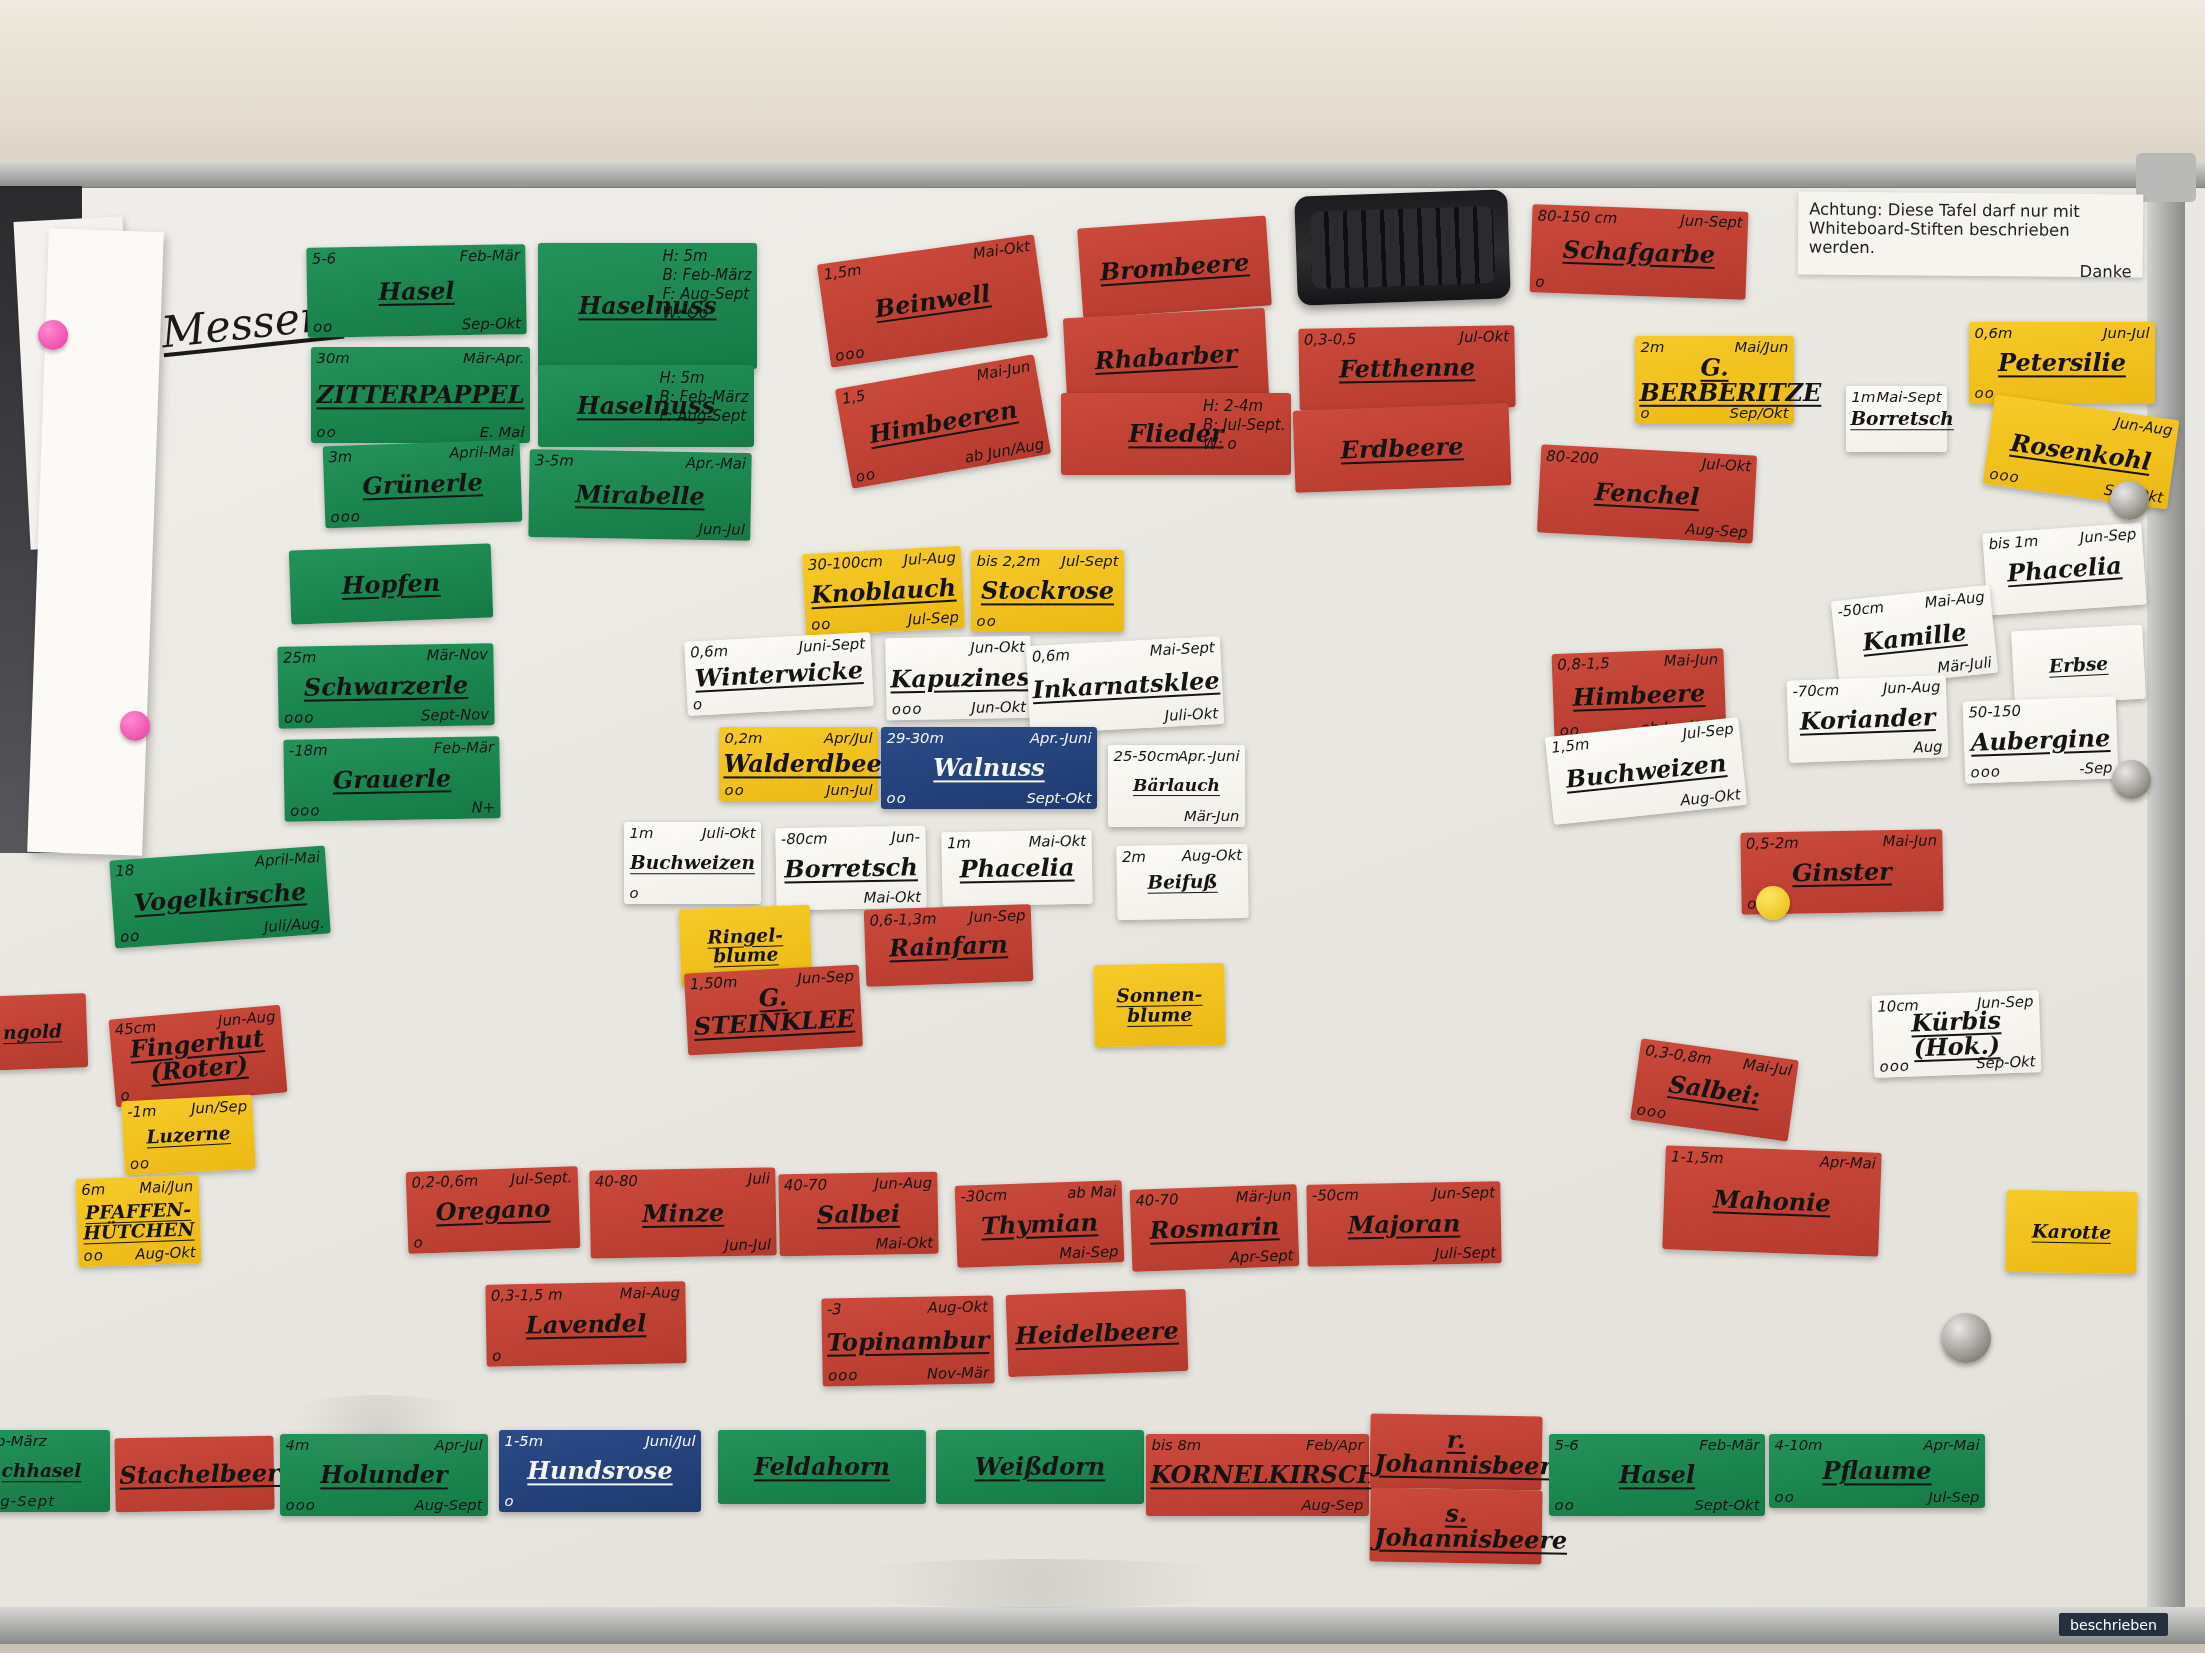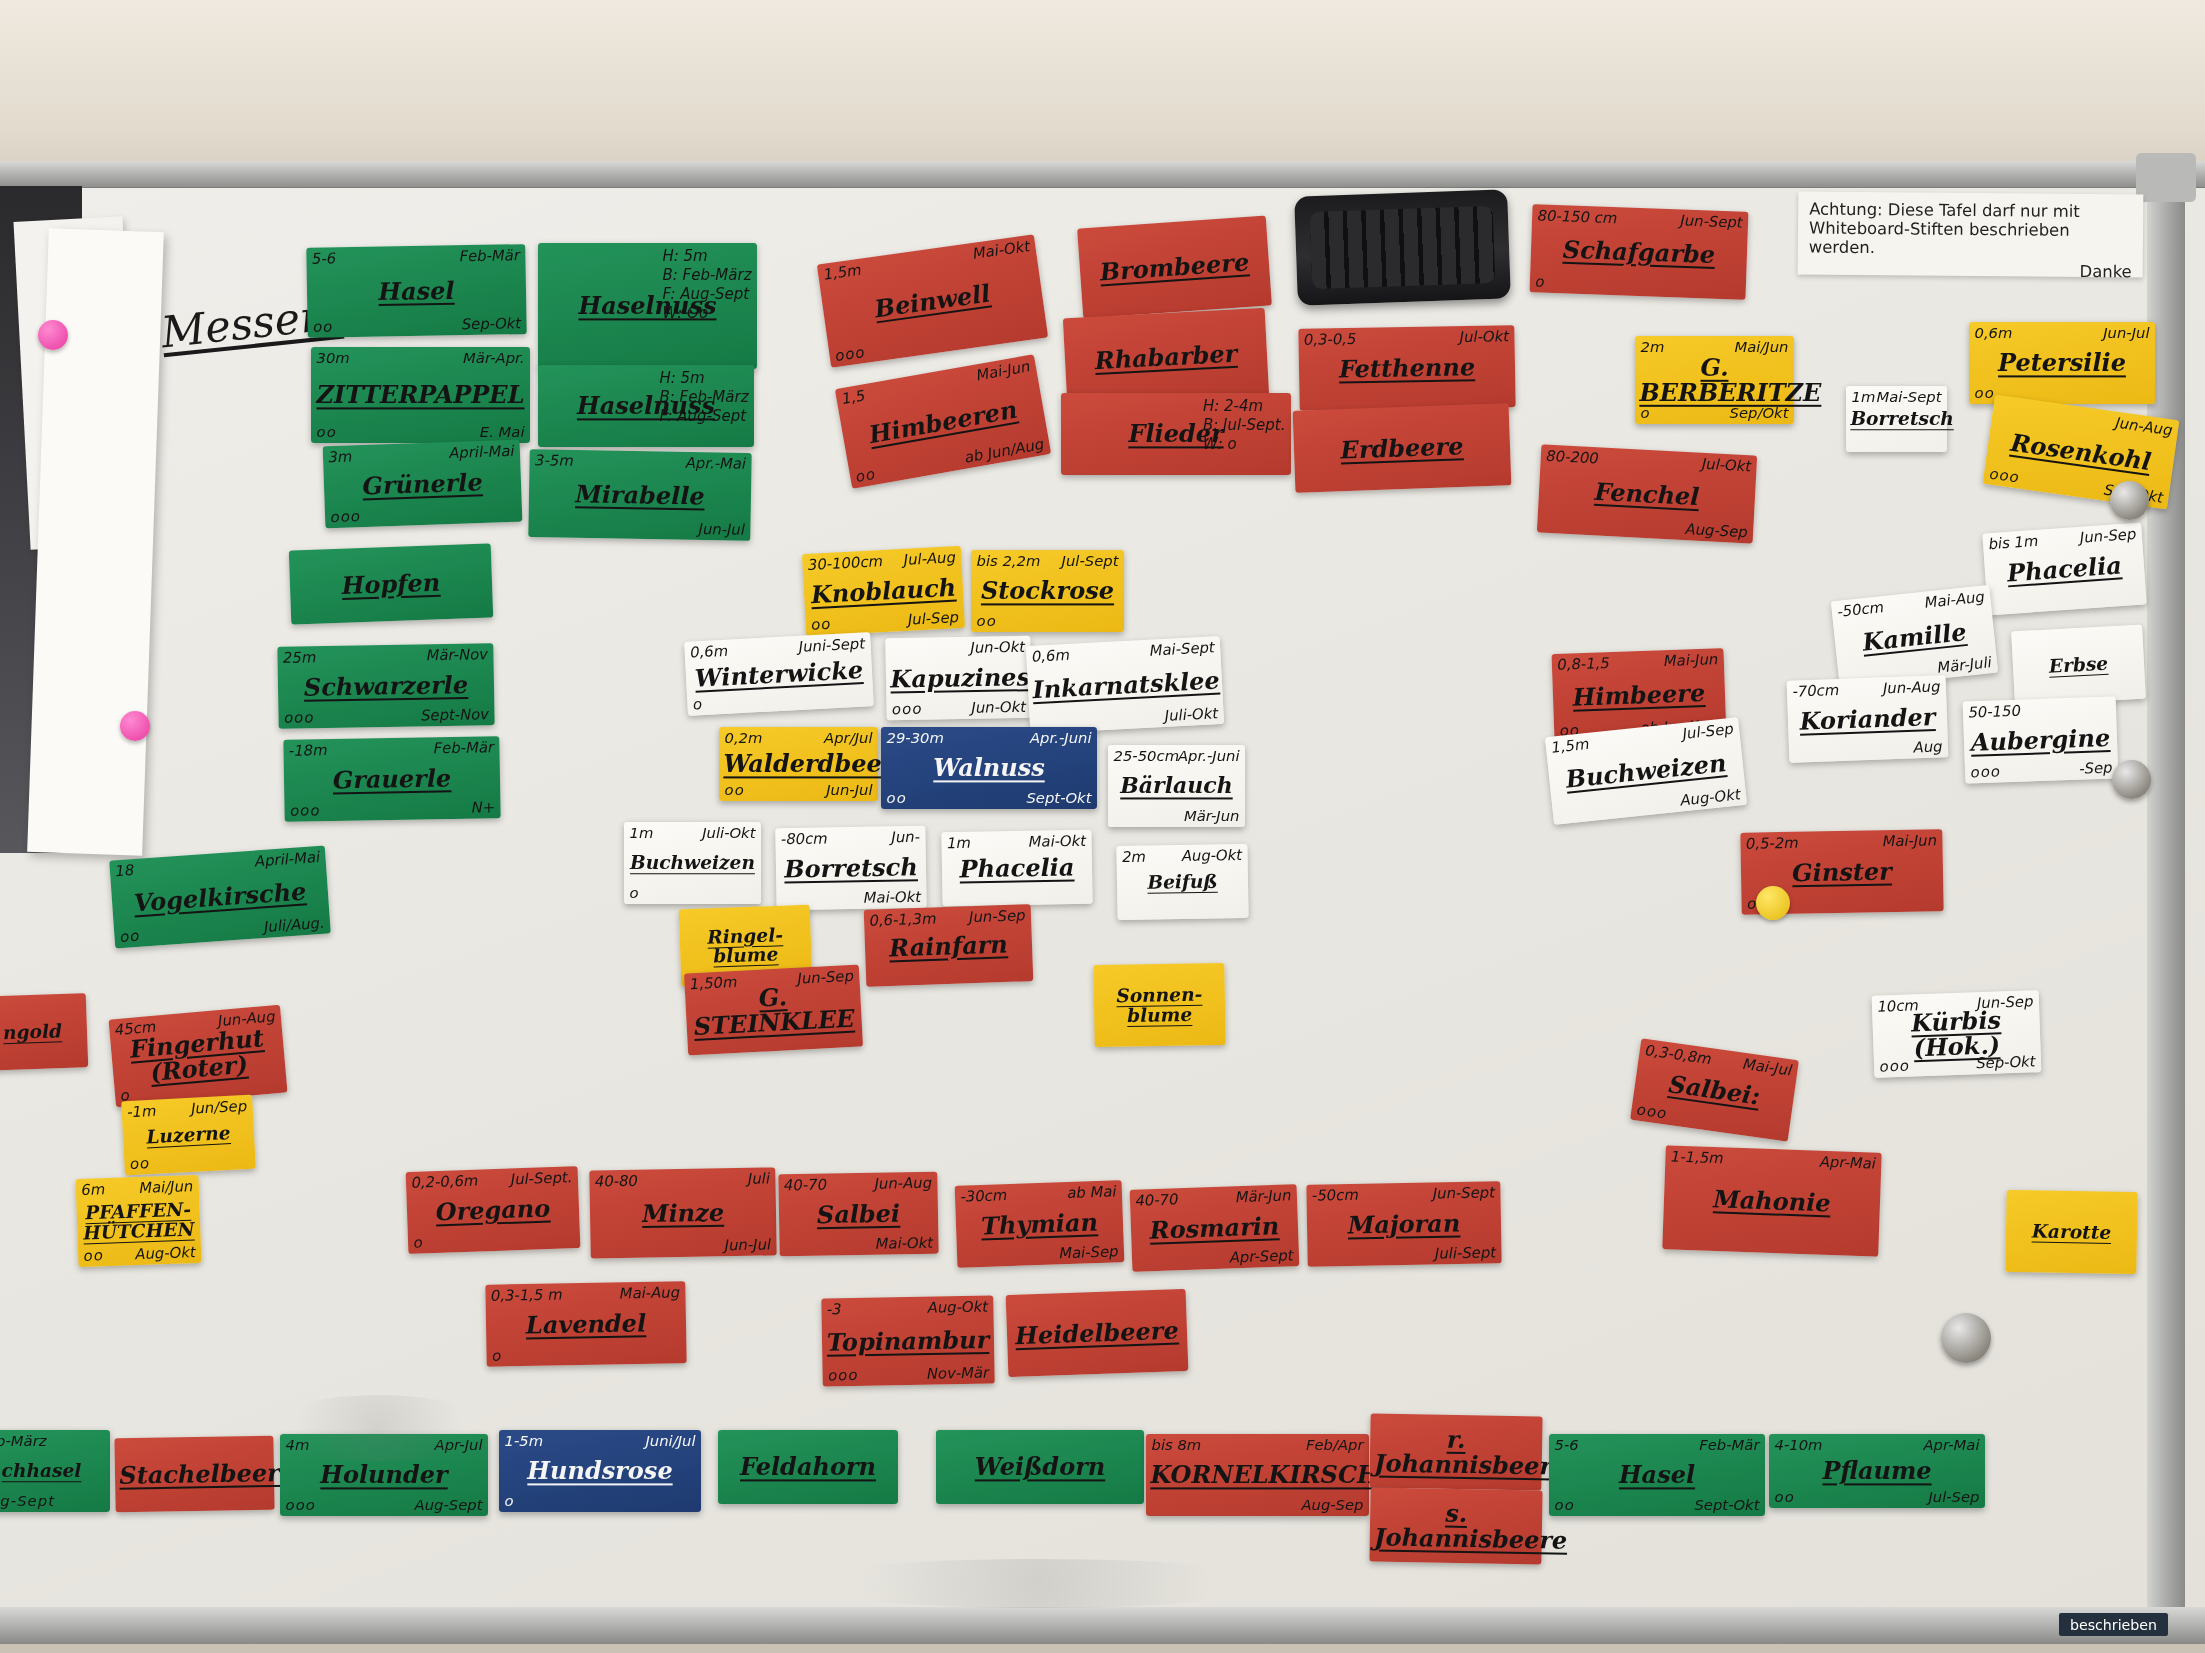--- a/index.html
+++ b/index.html
@@ -307,21 +307,21 @@
         <span class="cr br">Jun-Jul</span>
       </div>
       <div class="card c-blue" style="left: 881px; top: 727px; width: 216px; height: 82px; transform: rotate(0deg);">
         <span class="nm" style="font-size: 24px;">Walnuss</span>
         <span class="cr tl">29-30m</span>
         <span class="cr tr">Apr.-Juni</span>
         <span class="cr bl">oo</span>
         <span class="cr br">Sept-Okt</span>
       </div>
       <div class="card c-white" style="left: 1108px; top: 745px; width: 137px; height: 82px; transform: rotate(0deg);">
-        <span class="nm" style="font-size: 22px;">Bärlauch</span>
+        <span class="nm" style="font-size: 17px;">Bärlauch</span>
         <span class="cr tl">25-50cm</span>
         <span class="cr tr">Apr.-Juni</span>
         <span class="cr br">Mär-Jun</span>
       </div>
       <div class="card c-white" style="left: 624px; top: 822px; width: 137px; height: 82px; transform: rotate(0deg);">
         <span class="nm" style="font-size: 18.6px;">Buchweizen</span>
         <span class="cr tl">1m</span>
         <span class="cr tr">Juli-Okt</span>
         <span class="cr bl">o</span>
       </div>
@@ -476,21 +476,21 @@
         <span class="cr tr">Apr-Jul</span>
         <span class="cr bl">ooo</span>
         <span class="cr br">Aug-Sept</span>
       </div>
       <div class="card c-blue" style="left: 499px; top: 1430px; width: 202px; height: 82px; transform: rotate(0deg);">
         <span class="nm" style="font-size: 24px;">Hundsrose</span>
         <span class="cr tl">1-5m</span>
         <span class="cr tr">Juni/Jul</span>
         <span class="cr bl">o</span>
       </div>
-      <div class="card c-green" style="left: 718px; top: 1430px; width: 180px; height: 74px; transform: rotate(0deg);">
+      <div class="card c-green" style="left: 718px; top: 1430px; width: 208px; height: 74px; transform: rotate(0deg);">
         <span class="nm" style="font-size: 24px;">Feldahorn</span>
       </div>
       <div class="card c-green" style="left: 936px; top: 1430px; width: 208px; height: 74px; transform: rotate(0deg);">
         <span class="nm" style="font-size: 24px;">Weißdorn</span>
       </div>
       <div class="card c-red" style="left: 1146px; top: 1434px; width: 223px; height: 82px; transform: rotate(0deg);">
         <span class="nm" style="font-size: 24px;">KORNELKIRSCHE</span>
         <span class="cr tl">bis 8m</span>
         <span class="cr tr">Feb/Apr</span>
         <span class="cr br">Aug-Sep</span>

